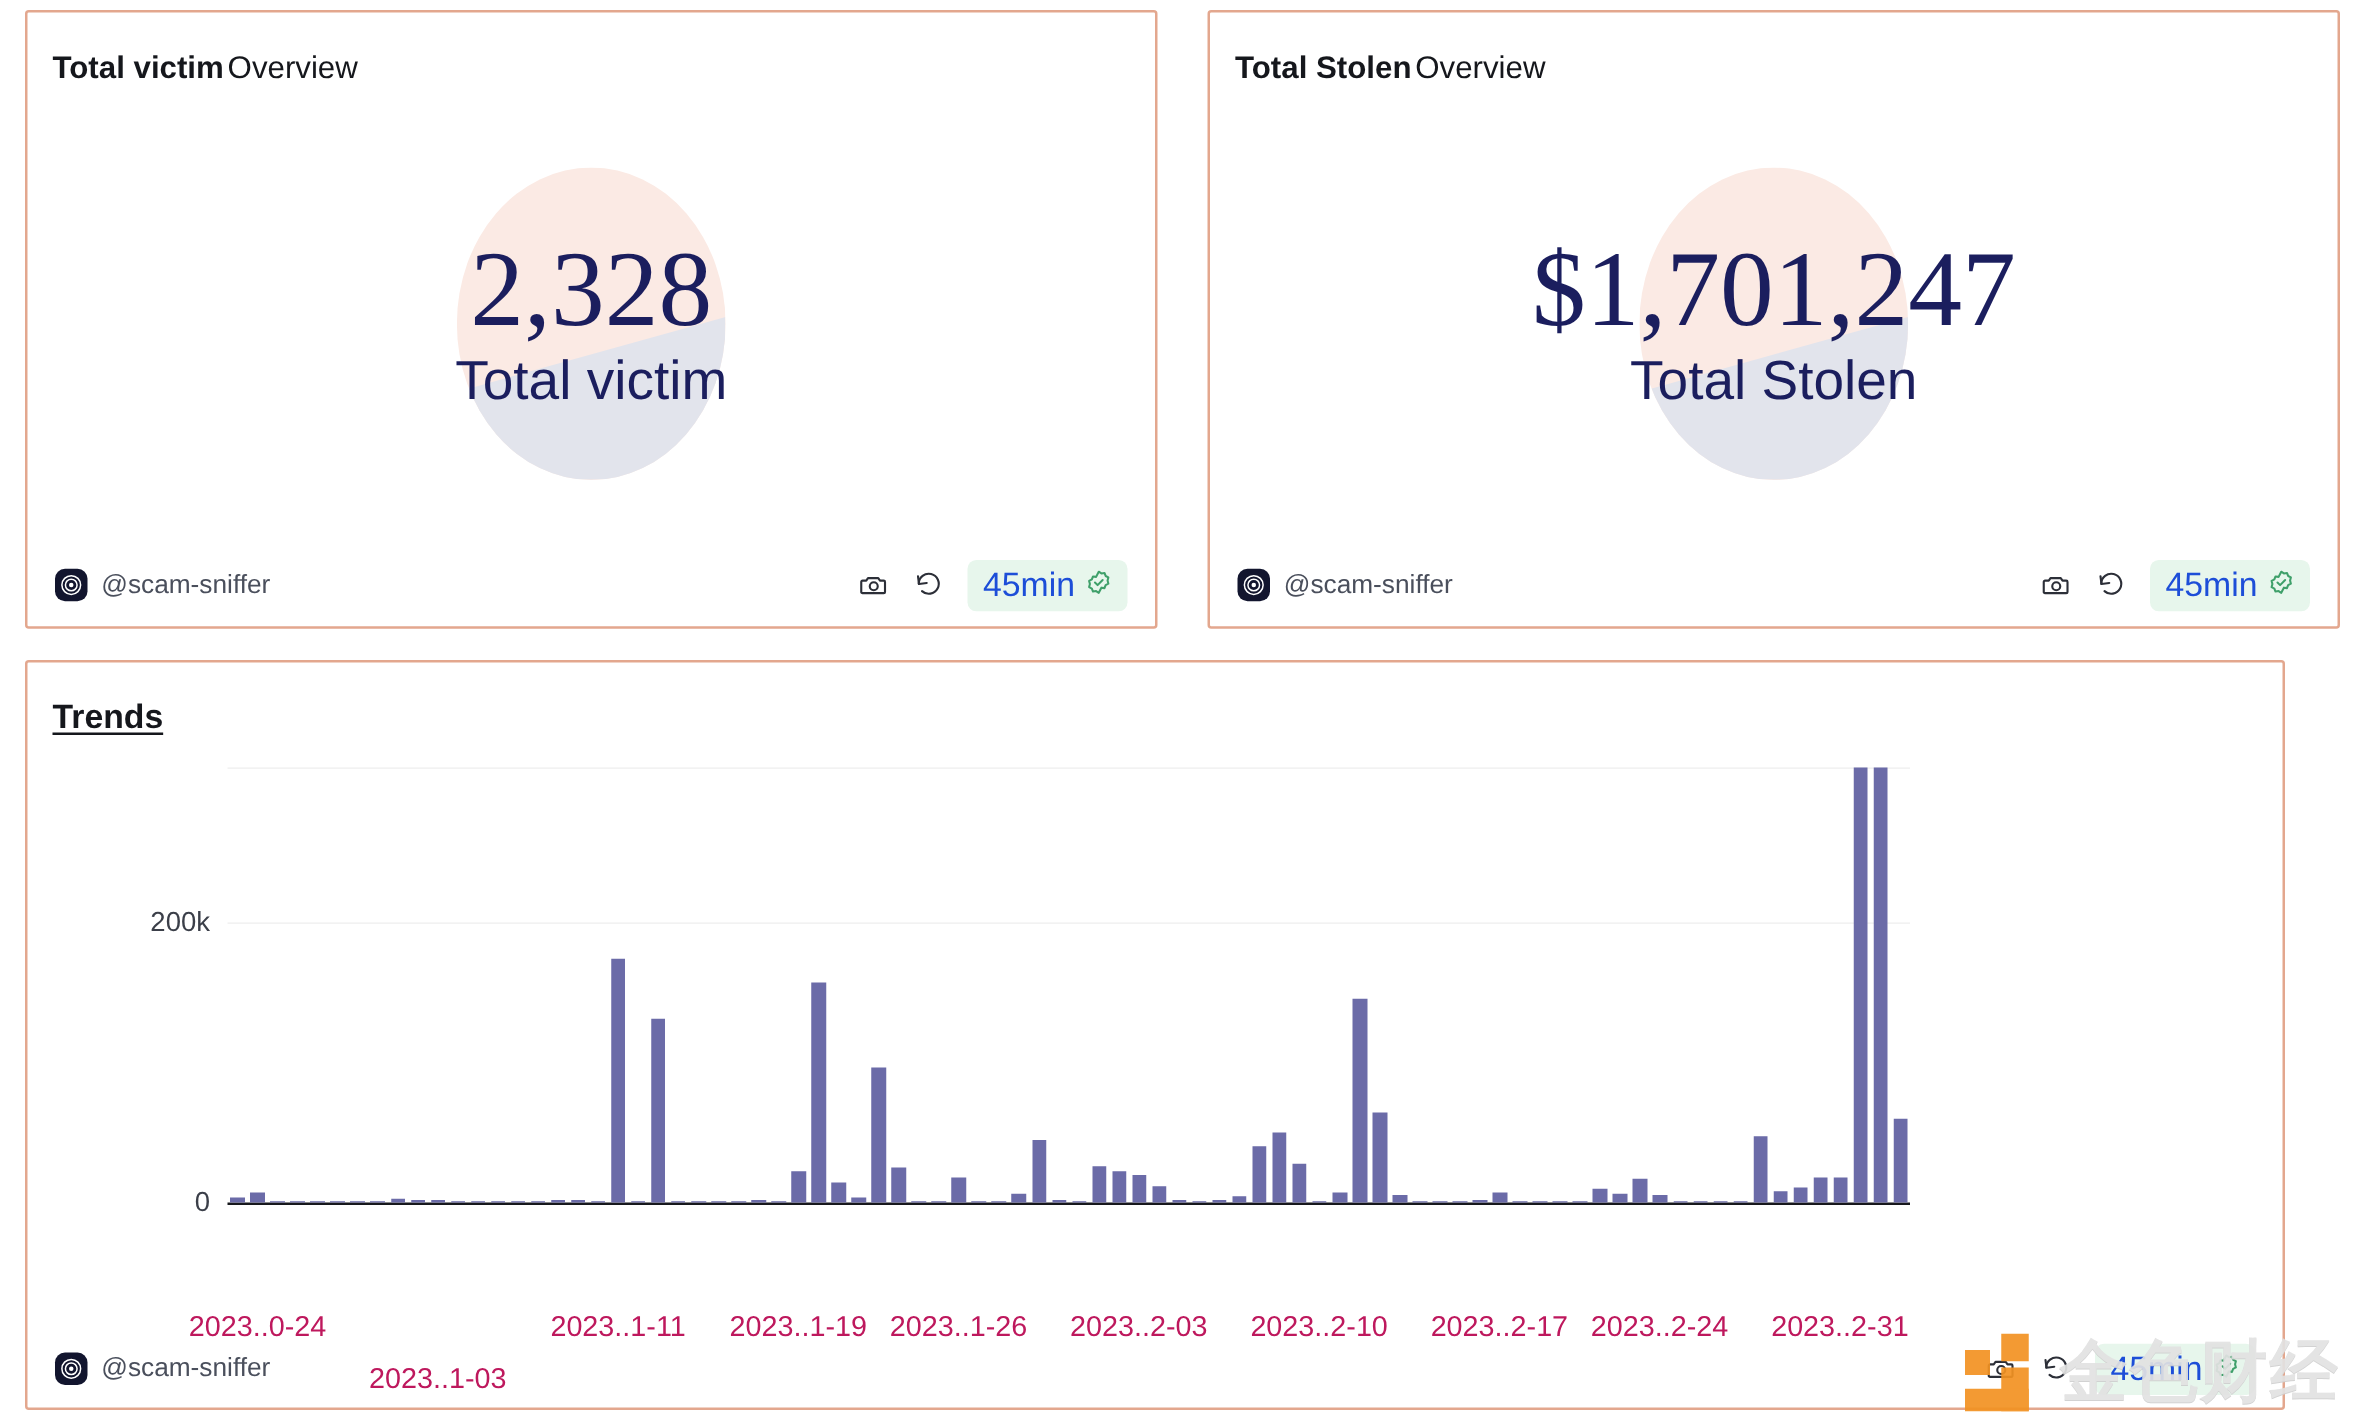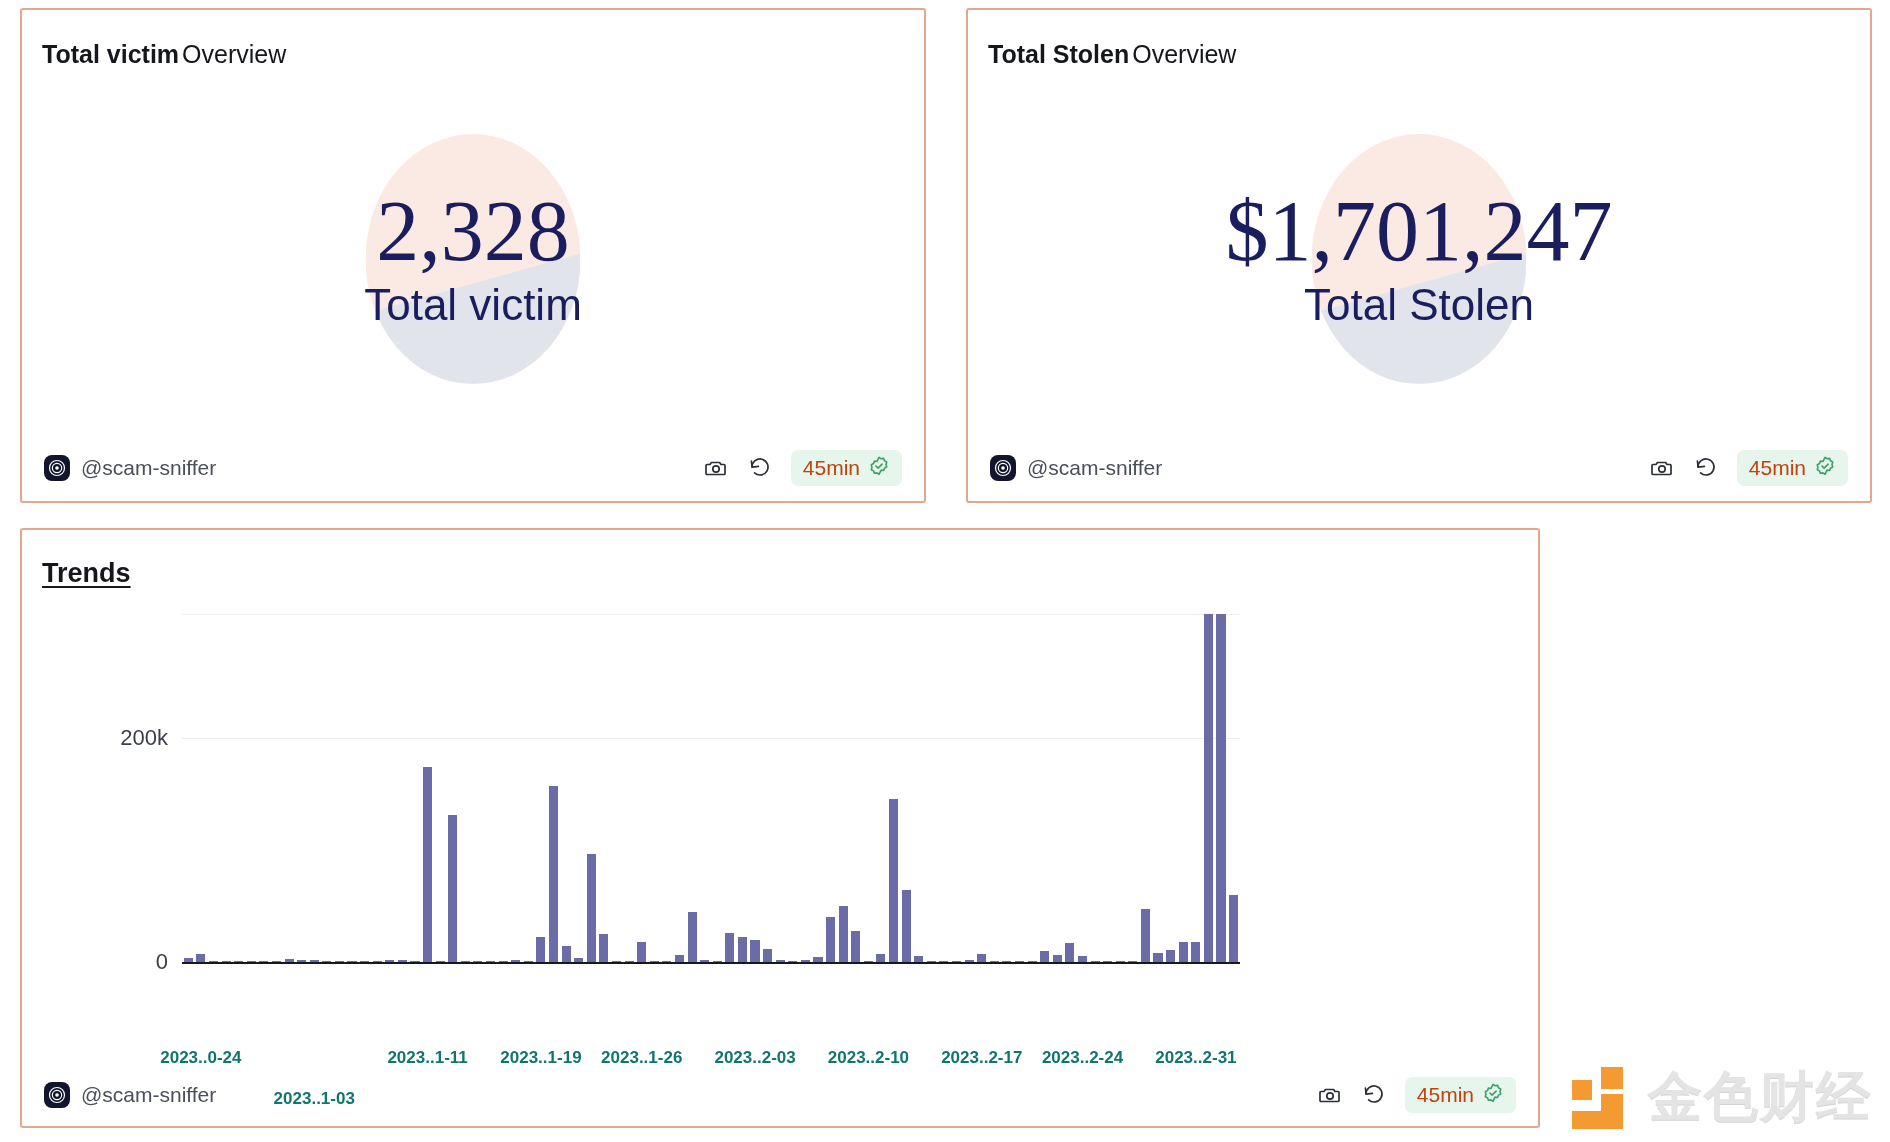--- a/index.html
+++ b/index.html
@@ -116,30 +116,30 @@
     color: #2c2f38;
     cursor: pointer;
   }
   .freshness {
     display: flex; align-items: center; gap: 8px;
     background: #E7F6EC;
     border-radius: 7px;
     padding: 5px 12px;
   }
   .freshness-text {
-    font-size: 21px;
-    color: #c2410c;
+    font-size: 27px;
+    color: #1d4ed8;
     white-space: nowrap;
   }
 
   
   .trends {
     position: absolute;
     left: 20px; top: 528px;
-    width: 1520px; height: 600px;
+    width: 1808px; height: 600px;
     border: 2px solid #E3A78E;
     border-radius: 3px;
     background: #ffffff;
     overflow: hidden;
   }
   .trends-title {
     position: absolute;
     left: 20px; top: 28px;
     font-size: 27px;
     font-weight: 700;
@@ -204,24 +204,23 @@
   }
   .xticks {
     position: absolute;
     left: 160px; right: 298px;
     top: 444px;
     height: 36px;
   }
   .xtick {
     position: absolute;
     transform: translateX(-50%);
-    font-size: 17px;
-    color: #0f766e;
+    font-size: 23px;
+    color: #be185d;
     white-space: nowrap;
-    font-weight: bold;
   }
 
   
   .trends-footer {
     position: absolute;
     left: 0; right: 0; bottom: 0;
     height: 62px;
     display: flex; align-items: center;
     padding: 0 22px;
   }

